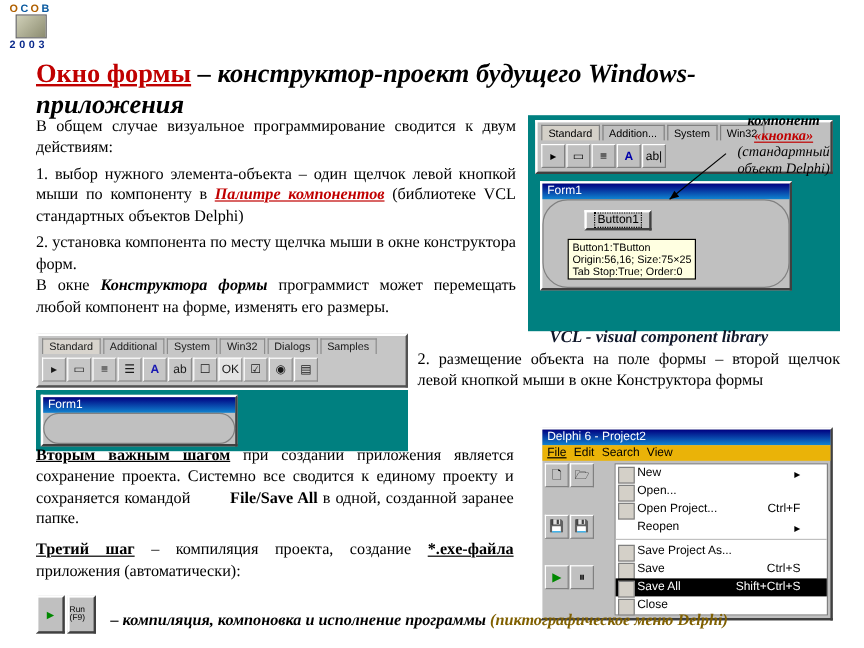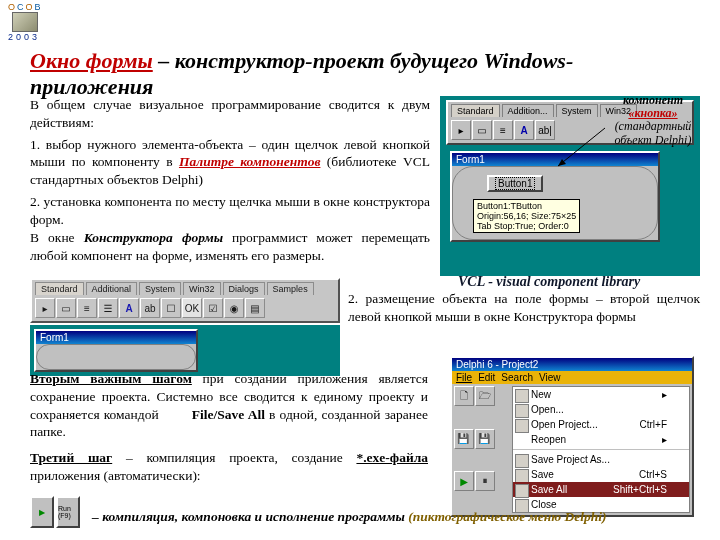--- a/index.html
+++ b/index.html
@@ -1,21 +1,21 @@
 <!DOCTYPE html>
 <html><head>
 <meta charset="utf-8">
 <style>
   body { margin:0; font-family:"Times New Roman",serif; background:#fff; width:720px; height:540px; overflow:hidden; position:relative; }
   .page { position:relative; padding:18px 26px 10px 30px; width:720px; height:540px; box-sizing:border-box; }
-  .logo { position:absolute; left:8px; top:2px; font-family:Arial,sans-serif; font-size:9px; font-weight:normal; letter-spacing:2px; }
+  .logo { position:absolute; left:8px; top:2px; font-family:Arial,sans-serif; font-size:9px; font-weight:bold; letter-spacing:2px; }
   .logo-box { width:24px; height:18px; background:linear-gradient(135deg,#d0d0b8,#8c8c70); border:1px solid #666; margin:0 auto; }
   .logo-year { color:#0a2a8c; letter-spacing:3px; }
   .title { margin:30px 0 6px 0; font-size:22px; }
-  .title .a { color:#c00000; font-weight:bold; font-style:italic; text-decoration:underline; }
+  .title .a { color:#c00000; font-weight:bold; text-decoration:underline; }
   .title .b { color:#000; font-weight:bold; font-style:italic; }
 
   .layer { position:absolute; }
   .body-text { font-size:13.5px; line-height:1.32; color:#000; text-align:justify; }
   .body-text .bi { font-weight:bold; font-style:italic; }
   .body-text .u { text-decoration:underline; }
   .body-text .red { color:#c00000; }
   .body-text .bold { font-weight:bold;margin-left:29px; }
   .body-text .bu { font-weight:bold; text-decoration:underline; }
 
@@ -30,21 +30,21 @@
   .teal { background:#008080; }
   .form-area { background:#c0c0c0; background-image:radial-gradient(#808080 0.5px,transparent 0.5px); background-size:6px 6px;border-radius:21px; }
   .btn { border:2px solid; border-color:#fff #404040 #404040 #fff; background:#c0c0c0; padding:1px 6px; font-size:10px; display:inline-block; }
   .tip { background:#ffffe1; border:1px solid #000; font-size:9px; padding:1px 3px; position:absolute; }
 
   .callout { position:absolute; font-size:12px; font-style:italic; font-weight:bold; text-align:center; line-height:1.1; }
 
   .menu { background:#fff; border:1px solid #808080; font-family:Arial,sans-serif; font-size:10px; }
   .menu div { padding:2px 22px 2px 18px; position:relative; }
   .menu .ic { position:absolute; left:2px; top:2px; width:12px; height:12px; background:#d4d0c8; border:1px solid #808080; }
-  .menu .hl { background:#7f1d1d; color:#fff; }
+  .menu .hl { background:#000000; color:#fff; }
   .menu hr { margin:2px 0; border:none; border-top:1px solid #c0c0c0; }
   .menu .sc { float:right; margin-left:10px; color:#000; }
 
   .footer-icons { position:absolute; left:30px; bottom:12px; display:flex; gap:2px; }
   .footer-icons .win9x { width:20px; height:28px; display:flex; flex-direction:column; align-items:center; justify-content:center; font-size:8px; }
 </style>
 </head>
 <body>
 
 <div class="page">

